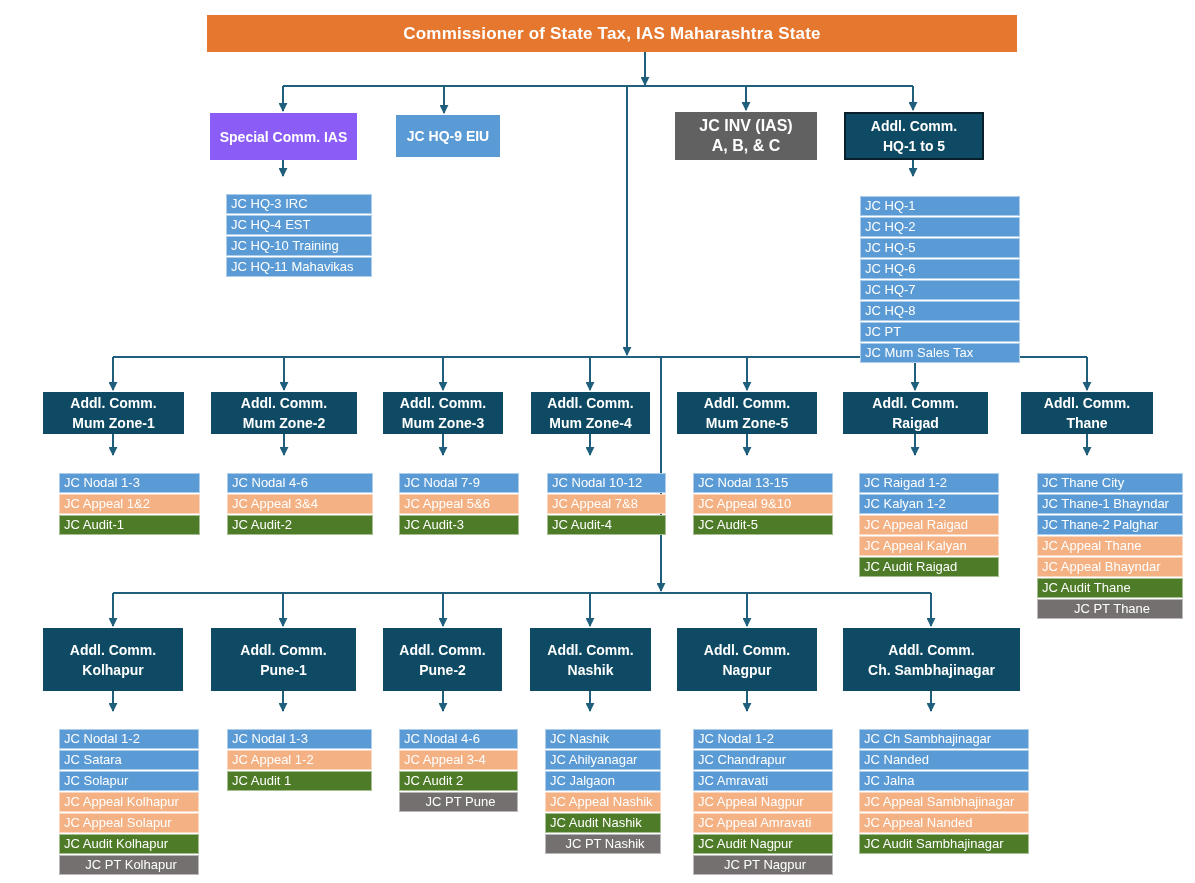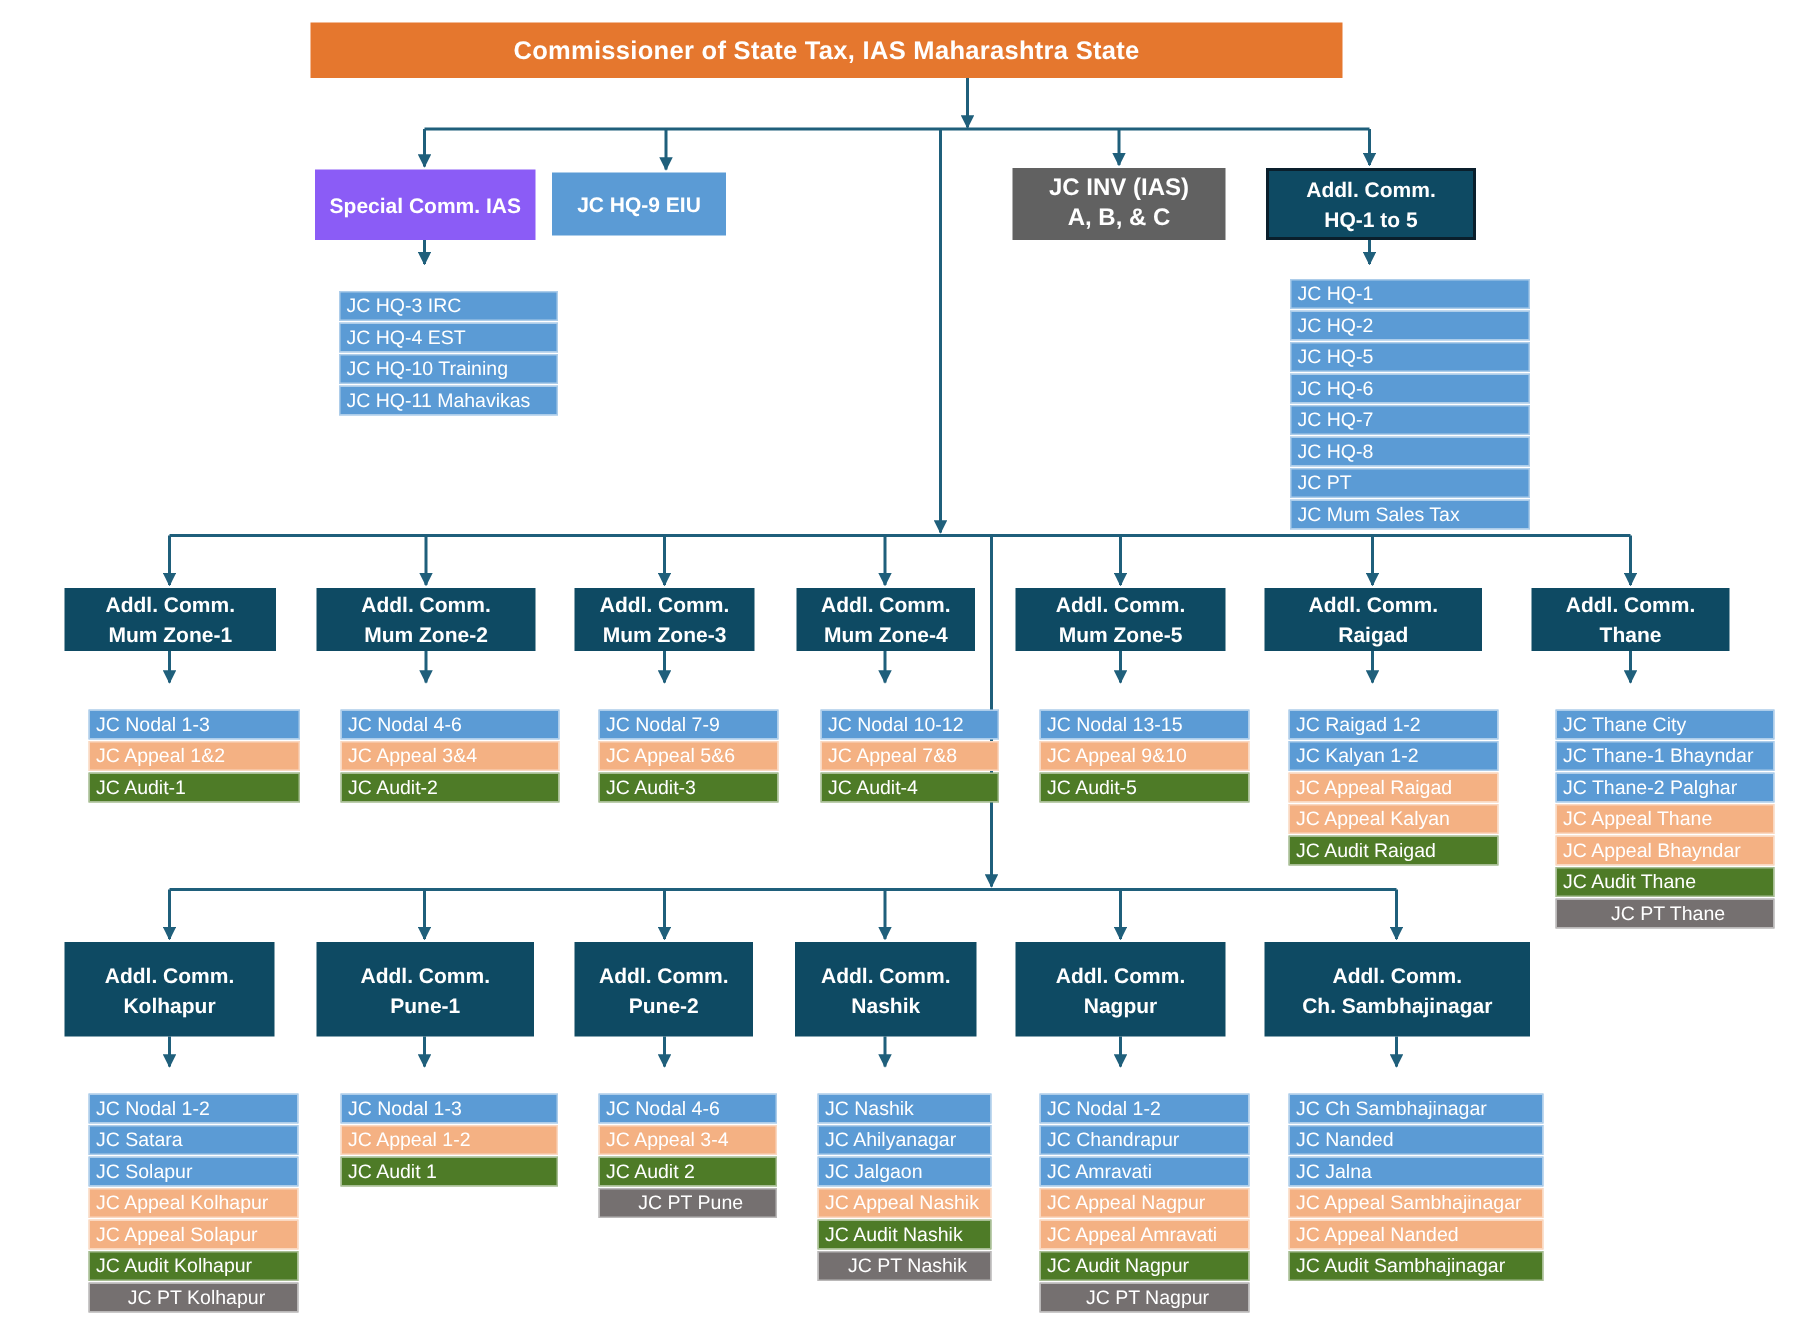--- a/index.html
+++ b/index.html
@@ -92,44 +92,44 @@
 
       <line x1="113" y1="691" x2="113" y2="711" marker-end="url(#ah)"></line>
       <line x1="283" y1="691" x2="283" y2="711" marker-end="url(#ah)"></line>
       <line x1="443" y1="691" x2="443" y2="711" marker-end="url(#ah)"></line>
       <line x1="590" y1="691" x2="590" y2="711" marker-end="url(#ah)"></line>
       <line x1="747" y1="691" x2="747" y2="711" marker-end="url(#ah)"></line>
       <line x1="931" y1="691" x2="931" y2="711" marker-end="url(#ah)"></line>
     </g>
   </svg>
 
-  <div class="box banner" style="left:207px;top:15px;width:688px;height:37px">Commissioner of State Tax, IAS Maharashtra State</div>
+  <div class="box banner" style="left:207px;top:15px;width:810px;height:37px">Commissioner of State Tax, IAS Maharashtra State</div>
 
   <div class="box special" style="left:210px;top:113px;width:147px;height:47px">Special Comm. IAS</div>
 
-  <div class="box bluebox" style="left:368px;top:115px;width:116px;height:42px">JC HQ-9 EIU</div>
+  <div class="box bluebox" style="left:396px;top:115px;width:104px;height:42px">JC HQ-9 EIU</div>
 
   <div class="box graybox" style="left:675px;top:112px;width:142px;height:48px">
     <div>JC INV (IAS)</div>
     <div>A, B, &amp; C</div>
   </div>
 
   <div class="box darkbox bordered" style="left:844px;top:112px;width:140px;height:48px">
     <div>Addl. Comm.</div>
     <div>HQ-1 to 5</div>
   </div>
 
   <ul class="list" style="left:210px;top:178px;width:146px">
       <li class="item t-blue">JC HQ-3 IRC</li>
       <li class="item t-blue">JC HQ-4 EST</li>
       <li class="item t-blue">JC HQ-10 Training</li>
       <li class="item t-blue">JC HQ-11 Mahavikas</li>
     </ul>
 
-  <ul class="list" style="left:844px;top:170px;width:160px">
+  <ul class="list" style="left:844px;top:180px;width:160px">
       <li class="item t-blue">JC HQ-1</li>
       <li class="item t-blue">JC HQ-2</li>
       <li class="item t-blue">JC HQ-5</li>
       <li class="item t-blue">JC HQ-6</li>
       <li class="item t-blue">JC HQ-7</li>
       <li class="item t-blue">JC HQ-8</li>
       <li class="item t-blue">JC PT</li>
       <li class="item t-blue">JC Mum Sales Tax</li>
     </ul>
 

